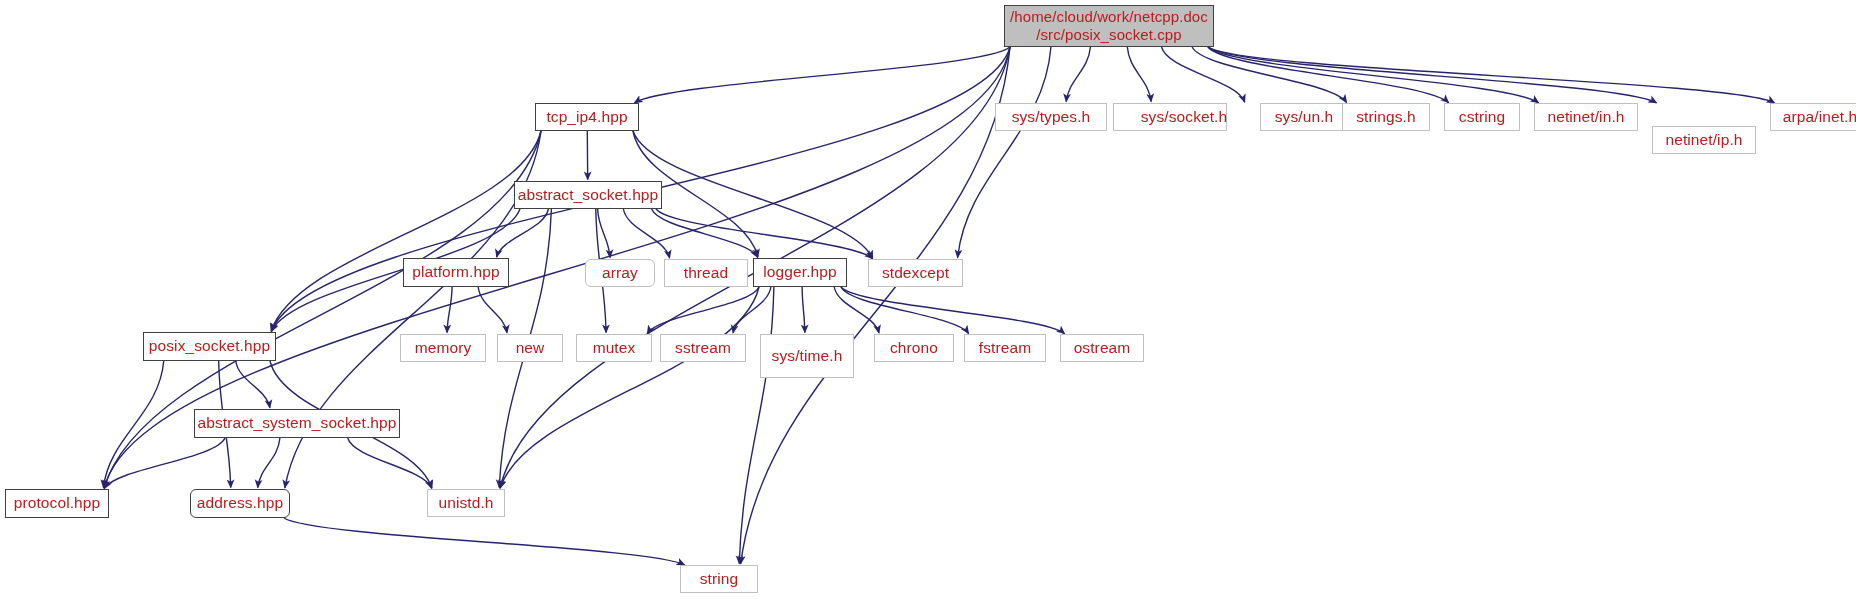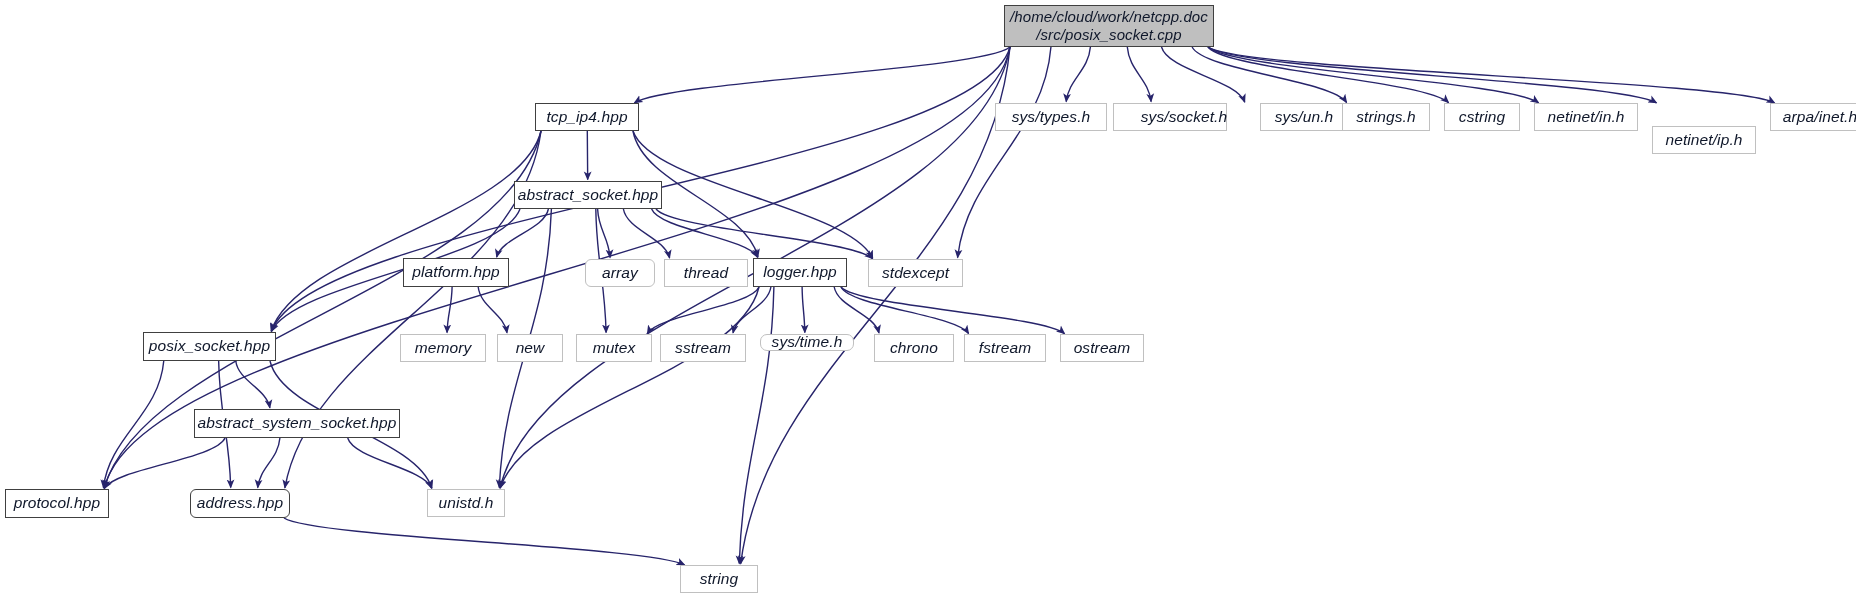--- a/index.html
+++ b/index.html
@@ -1,22 +1,22 @@
 <!DOCTYPE html>
 <html><head>
 <meta charset="utf-8">
 <style>
   html,body{margin:0;padding:0;background:#ffffff;}
   body{font-family:"Liberation Sans", sans-serif;}
   #graph{position:relative;width:1856px;height:600px;background:#ffffff;overflow:hidden;}
   #edges{position:absolute;left:0;top:0;width:1856px;height:600px;}
   .node{position:absolute;box-sizing:border-box;display:flex;align-items:center;
         justify-content:center;text-align:center;background:#ffffff;
-        border:1px solid #c0c0c0;color:#0f172a;font-size:15.5px;line-height:1.18;
-        white-space:pre;letter-spacing:0.1px;font-style:italic;}
+        border:1px solid #c0c0c0;color:#b91c1c;font-size:15.5px;line-height:1.18;
+        white-space:pre;letter-spacing:0.1px;}
   .node.bold{border:1.6px solid #404040;}
   .node.root{background:#bfbfbf;border:1.6px solid #404040;font-size:15px;}
 </style>
 </head>
 <body>
 
 <div id="graph">
   <svg id="edges" viewBox="0 0 1856 600" xmlns="http://www.w3.org/2000/svg">
       <defs>
         <marker id="ah" markerWidth="9" markerHeight="9" refX="8" refY="4.5" orient="auto" markerUnits="userSpaceOnUse">
@@ -86,21 +86,21 @@
       <div class="node bold" style="left: 403px; top: 258px; width: 106px; height: 29px;">platform.hpp</div>
       <div class="node" style="left: 585px; top: 259px; width: 70px; height: 28px; border-radius: 6px;">array</div>
       <div class="node" style="left: 664px; top: 259px; width: 84px; height: 28px;">thread</div>
       <div class="node bold" style="left: 753px; top: 258px; width: 94px; height: 29px;">logger.hpp</div>
       <div class="node" style="left: 868px; top: 259px; width: 95px; height: 28px;">stdexcept</div>
       <div class="node bold" style="left: 143px; top: 332px; width: 133px; height: 29px;">posix_socket.hpp</div>
       <div class="node" style="left: 400px; top: 334px; width: 86px; height: 28px;">memory</div>
       <div class="node" style="left: 497px; top: 334px; width: 66px; height: 28px;">new</div>
       <div class="node" style="left: 576px; top: 334px; width: 76px; height: 28px;">mutex</div>
       <div class="node" style="left: 660px; top: 334px; width: 86px; height: 28px;">sstream</div>
-      <div class="node" style="left: 760px; top: 334px; width: 94px; height: 17px; border-radius: 7px;">sys/time.h</div>
+      <div class="node" style="left: 760px; top: 334px; width: 94px; height: 44px;">sys/time.h</div>
       <div class="node" style="left: 874px; top: 334px; width: 80px; height: 28px;">chrono</div>
       <div class="node" style="left: 964px; top: 334px; width: 82px; height: 28px;">fstream</div>
       <div class="node" style="left: 1060px; top: 334px; width: 84px; height: 28px;">ostream</div>
       <div class="node bold" style="left: 194px; top: 409px; width: 206px; height: 29px;">abstract_system_socket.hpp</div>
       <div class="node bold" style="left: 5px; top: 489px; width: 104px; height: 29px;">protocol.hpp</div>
       <div class="node bold" style="left: 190px; top: 489px; width: 100px; height: 29px; border-radius: 6px;">address.hpp</div>
       <div class="node" style="left: 427px; top: 489px; width: 78px; height: 28px;">unistd.h</div>
       <div class="node" style="left: 680px; top: 565px; width: 78px; height: 28px;">string</div>
     </div>
 </div>

